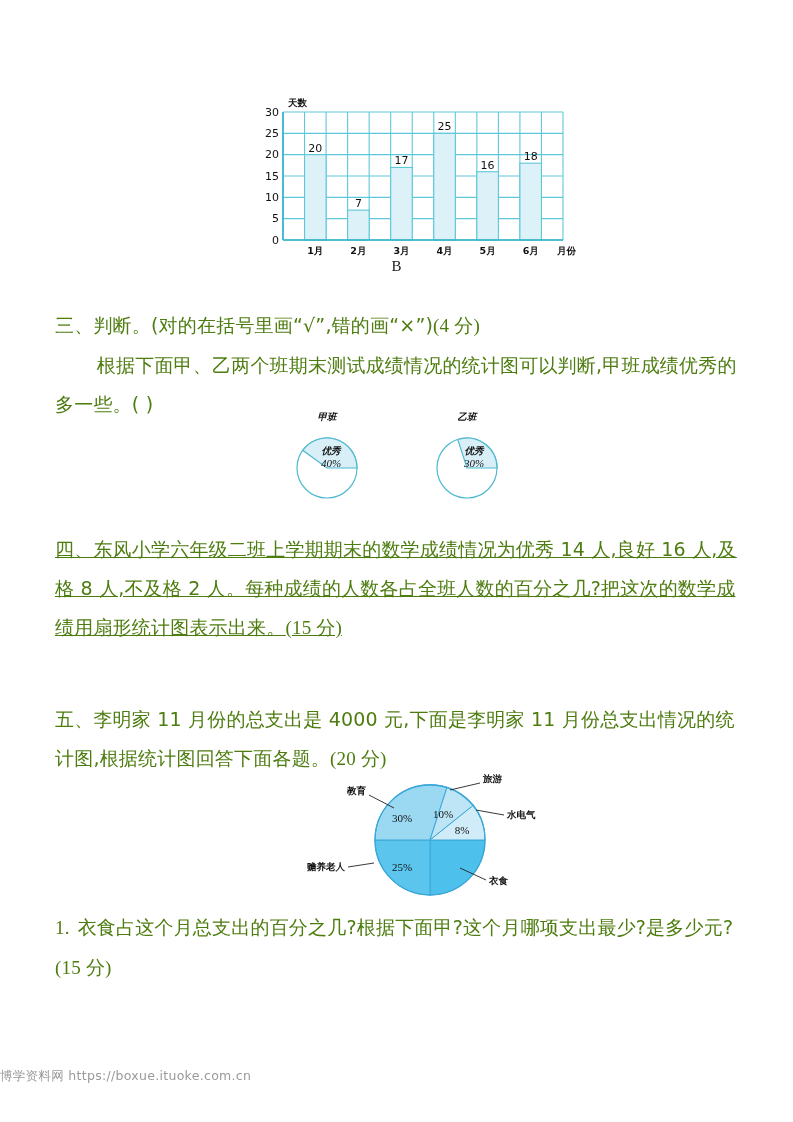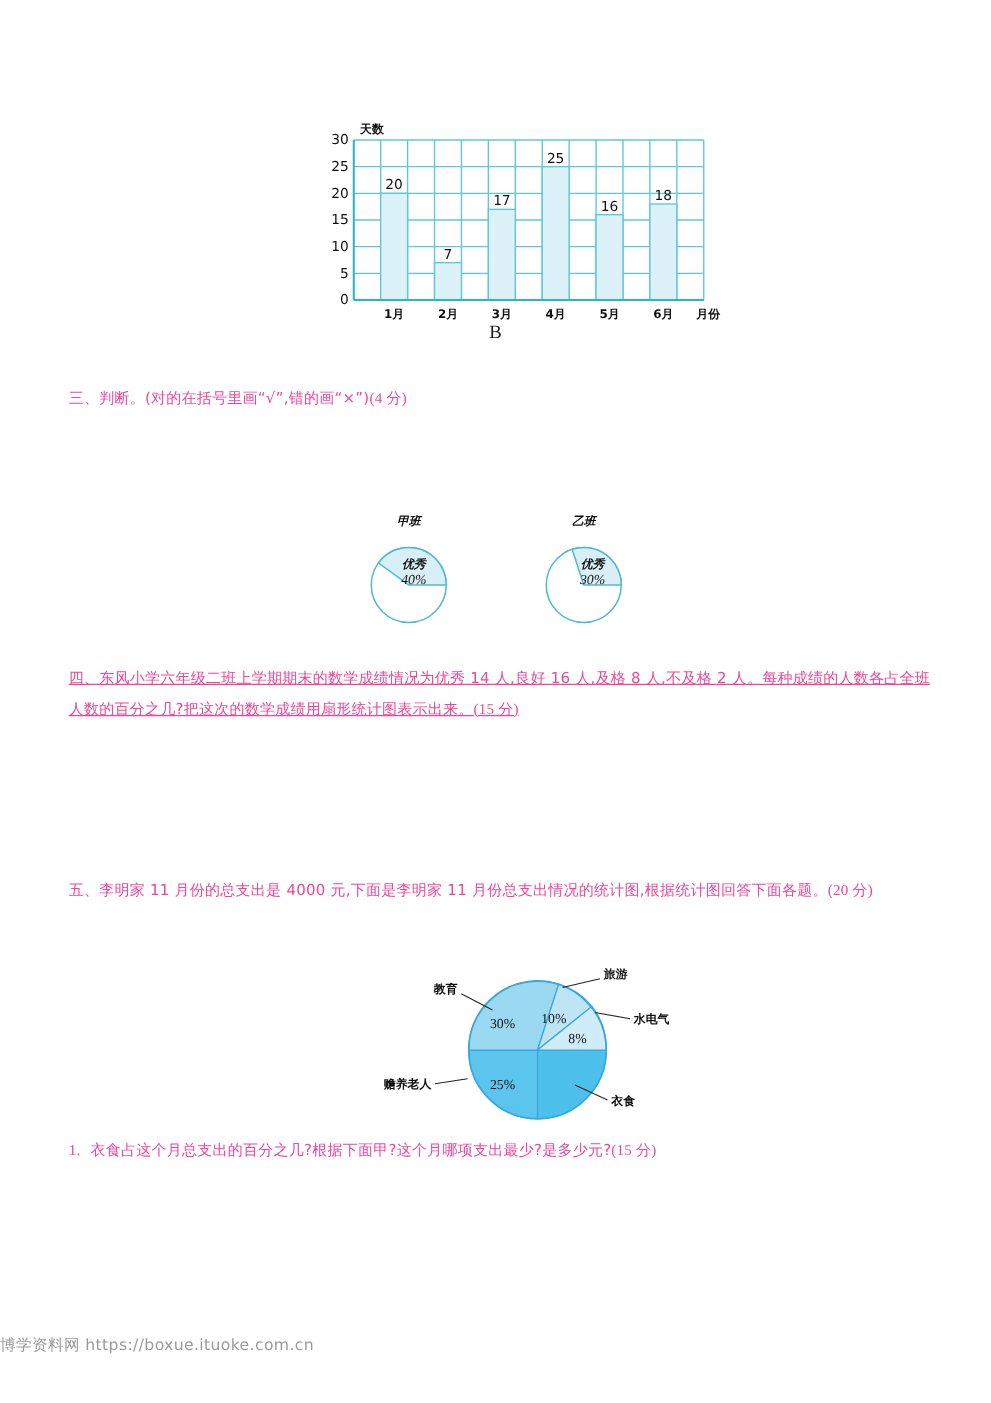--- a/index.html
+++ b/index.html
@@ -36,23 +36,23 @@
     font-family: "Liberation Serif", serif;
     color: #222;
   }
 
   
   .section {
     position: absolute;
     left: 55px;
     width: 690px;
     font-family: "DejaVu Sans", "Liberation Sans", sans-serif;
-    font-size: 12px;
+    font-size: 19px;
     line-height: 2.05;
-    color: #ec4899;
+    color: #4d7c0f;
     letter-spacing: .2px;
   }
   .section .indent { display: inline-block; width: 2.2em; }
   .small-note {
     font-family: "Liberation Serif", serif;
   }
 
   #sec3 { top: 306px; }
   #sec4 { top: 530px; text-decoration: underline; }
   #sec5 { top: 700px; }
@@ -192,20 +192,23 @@
     <text class="cn-lab" x="302" y="162" text-anchor="start">月份</text>
   </svg>
 </div>
 
 <div id="figure-b-label">B</div>
 
 <div class="section" id="sec3">
   <div>
     <span>三、判断。(对的在括号里画“√”,错的画“×”)</span><span class="small-note">(4 分)</span>
   </div>
+  <div>
+    <span class="indent"></span><span>根据下面甲、乙两个班期末测试成绩情况的统计图可以判断,甲班成绩优秀的多一些。(      )</span>
+  </div>
 </div>
 
 <div id="class-pies">
   <svg width="250" height="105" viewBox="0 0 250 105">
 
     <g>
       <text class="cn-lab" x="52" y="14" text-anchor="middle">甲班</text>
       <circle cx="52" cy="62" r="30" fill="#ffffff" stroke="#4fb9cf" stroke-width="1.2"></circle>
 
       <path d="M 52 62 L 82 62 A 30 30 0 0 0 27.73 44.36 Z" fill="#d8eff7" stroke="#4fb9cf" stroke-width="1.2"></path>

